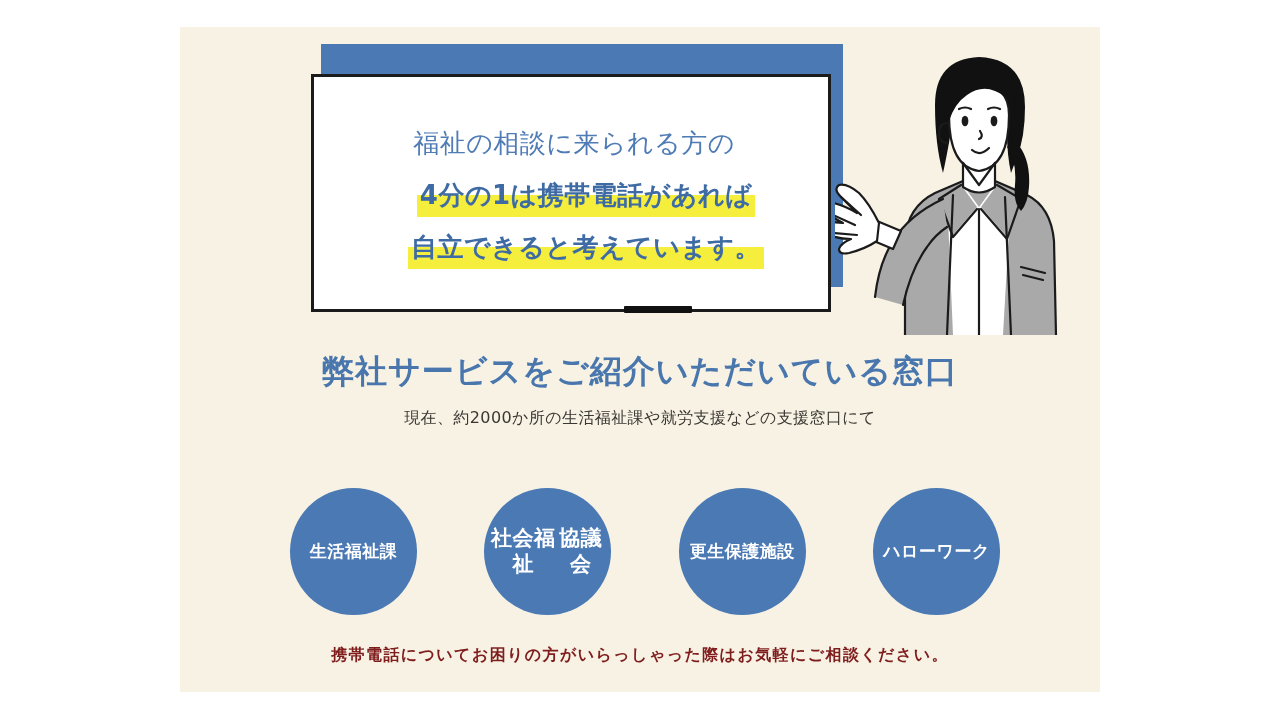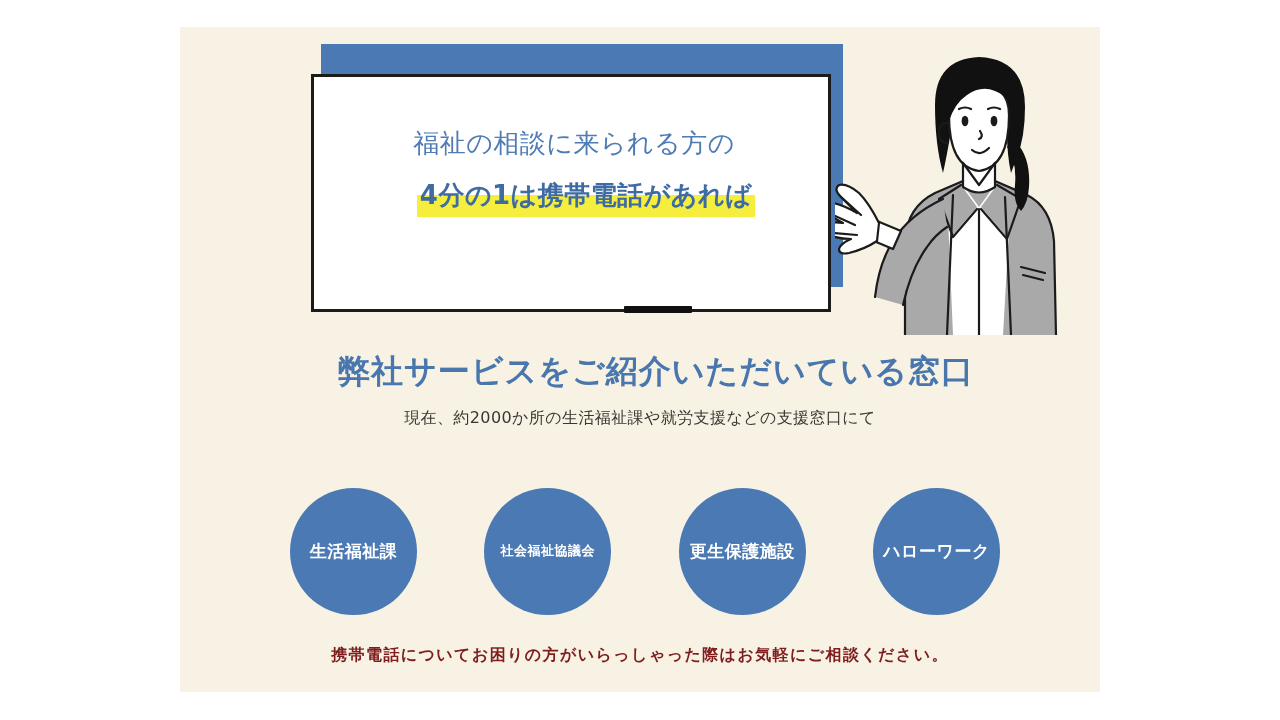--- a/index.html
+++ b/index.html
@@ -116,21 +116,20 @@
   .headline {
     position: absolute;
     left: 0;
     top: 323px;
     width: 920px;
     text-align: center;
     font-size: 32px;
     font-weight: bold;
     color: #4876ad;
     letter-spacing: 1px;
-    margin-left: 16px;
   }
   .lead {
     position: absolute;
     left: 0;
     top: 375px;
     width: 920px;
     text-align: center;
     color: #3a3733;
     font-size: 16px;
     line-height: 31px;
@@ -160,21 +159,21 @@
     align-items: center;
     justify-content: center;
     text-align: center;
     font-size: 17px;
     font-weight: bold;
     line-height: 26px;
     letter-spacing: 0.5px;
     box-sizing: border-box;
     padding: 0 6px;
   }
-  .circle.two-line { font-size: 13px; }
+  .circle.two-line { font-size: 21px; }
 
   
   .footer-note {
     position: absolute;
     left: 0;
     top: 618px;
     width: 920px;
     text-align: center;
     color: #7f1d1d;
     font-size: 16px;
@@ -186,20 +185,21 @@
 <body>
 
 <div id="stage">
   <div id="slide">
 
     <div class="board-shadow"></div>
     <div class="board">
       <div class="board-text">
         <span class="bline">福祉の相談に来られる方の</span>
         <span class="bline hl"><span class="mark"><span>4分の1は携帯電話があれば</span></span></span>
+        <span class="bline hl"><span class="mark"><span>自立できると考えています。</span></span></span>
       </div>
     </div>
     <div class="board-tray"></div>
 
     <div class="presenter">
       <svg width="250" height="300" viewBox="0 0 250 300" xmlns="http://www.w3.org/2000/svg">
         <g fill="none" stroke="#1b1b1b" stroke-width="2.2" stroke-linecap="round" stroke-linejoin="round">
 
           <path d="M70 300 L70 205 Q72 172 100 158 L128 146 L160 146 L192 160 Q216 172 219 206 L221 300 Z" fill="#a9a9a9" stroke="none"></path>
 

